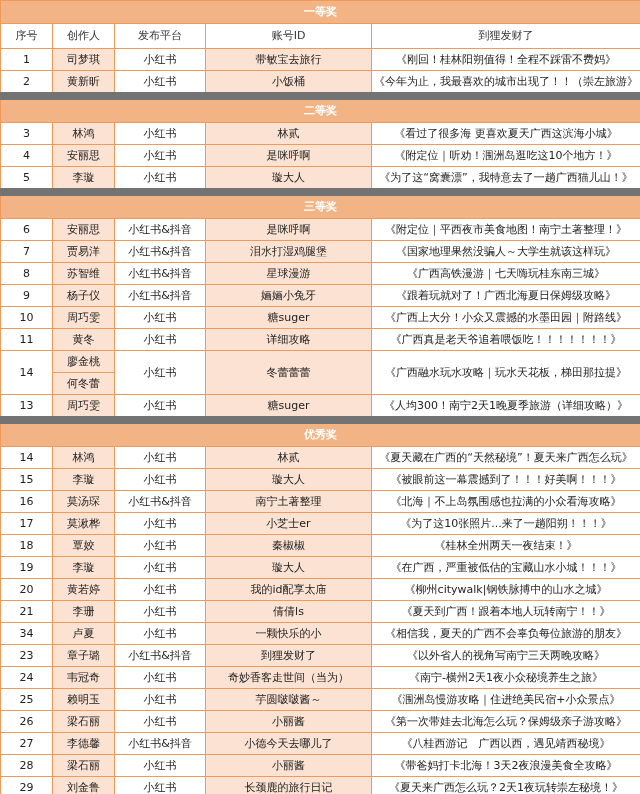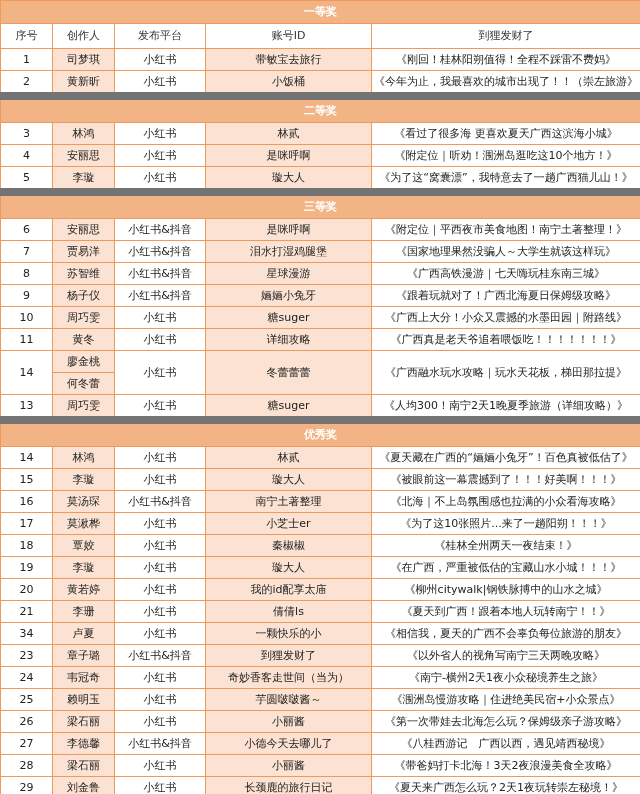--- a/index.html
+++ b/index.html
@@ -142,21 +142,21 @@
         <td class="plain">《人均300！南宁2天1晚夏季旅游（详细攻略）》</td>
       </tr>
       <tr class="section gap">
         <td colspan="5"><span>优秀奖</span></td>
       </tr>
       <tr>
         <td class="plain">14</td>
         <td class="tint">林鸿</td>
         <td class="plain">小红书</td>
         <td class="tint">林贰</td>
-        <td class="plain">《夏天藏在广西的“婳婳小兔牙”！百色真被低估了》</td>
+        <td class="plain">《夏天藏在广西的“天然秘境”！夏天来广西怎么玩》</td>
       </tr>
       <tr>
         <td class="plain">15</td>
         <td class="tint">李璇</td>
         <td class="plain">小红书</td>
         <td class="tint">璇大人</td>
         <td class="plain">《被眼前这一幕震撼到了！！！好美啊！！！》</td>
       </tr>
       <tr>
         <td class="plain">16</td>

